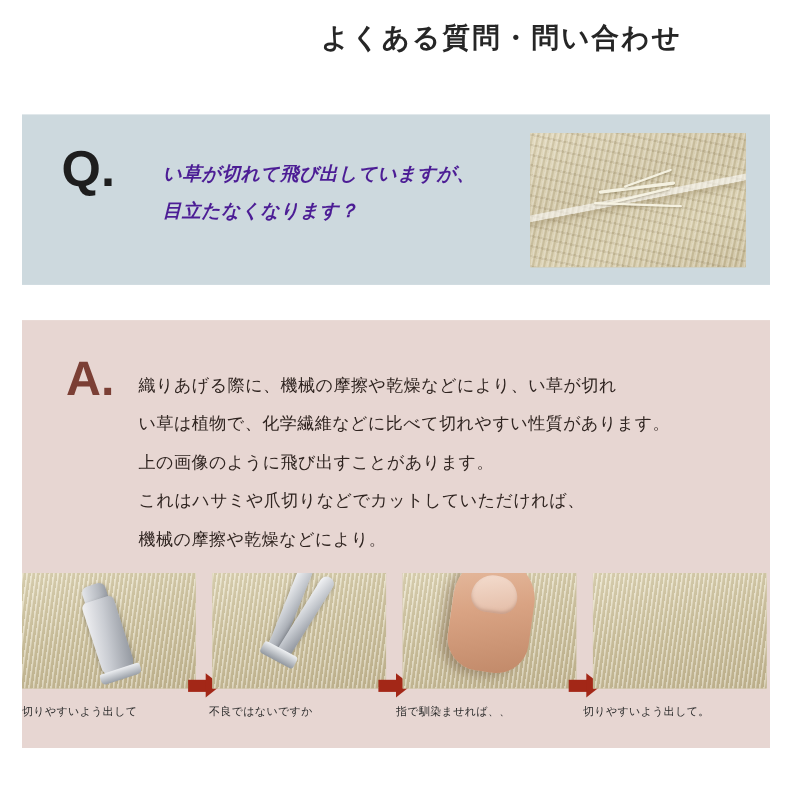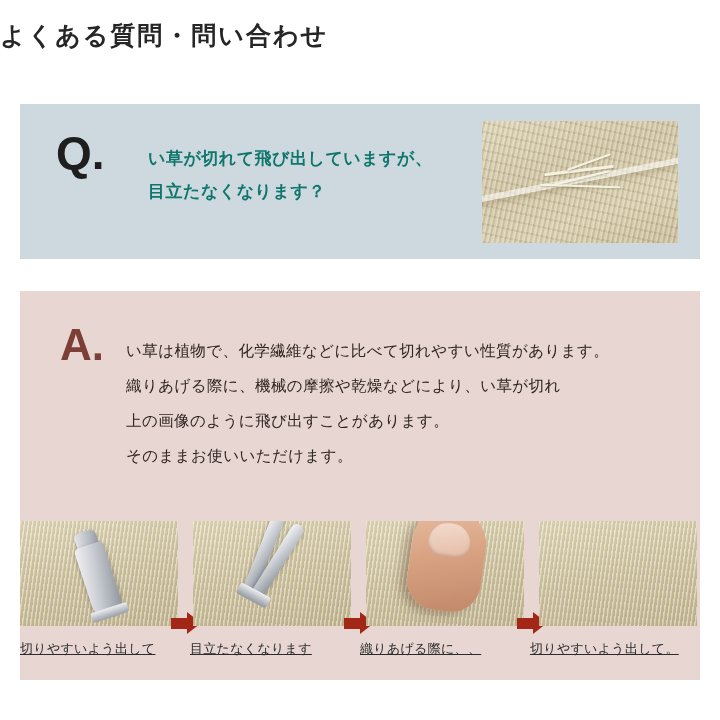--- a/index.html
+++ b/index.html
@@ -20,21 +20,21 @@
     height: 720px;
     box-sizing: border-box;
   }
 
   
   .title-wrap {
     position: absolute;
     left: 0;
     top: 20px;
     width: 620px;
-    text-align: left;
+    text-align: right;
   }
   .title {
     display: inline-block;
     font-size: 25px;
     font-weight: bold;
     letter-spacing: 2px;
     color: #262626;
     line-height: 1.2;
   }
 
@@ -61,23 +61,24 @@
   .q-mark .dot {
     font-size: 46px;
   }
   .q-text {
     position: absolute;
     left: 128px;
     top: 38px;
     width: 330px;
     font-size: 17px;
     font-weight: bold;
-    color: #0f766e;
+    color: #4c1d95;
     line-height: 1.95;
     letter-spacing: 0.5px;
+    font-style: italic;
   }
   .q-text .line {
     display: block;
     white-space: nowrap;
   }
 
   
   .q-photo {
     position: absolute;
     right: 22px;
@@ -174,25 +175,24 @@
   .captions {
     position: absolute;
     left: 20px;
     top: 640px;
     width: 680px;
     height: 28px;
     display: flex;
   }
   .cap {
     width: 173px;
-    font-size: 13px;
+    font-size: 10px;
     color: #2b2b2b;
     letter-spacing: 0.3px;
     white-space: nowrap;
-    text-decoration: underline;
   }
 
   
   .tatami {
     position: absolute;
     inset: 0;
     background:
       repeating-linear-gradient(102deg,
         rgba(255,255,255,0.30) 0px,
         rgba(255,255,255,0.30) 1px,
@@ -356,24 +356,25 @@
         <div class="strand" style="left:84px; top:40px; width:46px; height:2px; transform:rotate(-20deg);"></div>
       </div>
     </div>
   </div>
 
   <div class="a-panel">
     <div class="a-mark">
       <span>A</span><span class="dot">.</span>
     </div>
     <div class="a-text">
+      <span class="line">織りあげる際に、機械の摩擦や乾燥などにより、い草が切れ</span>
       <span class="line">い草は植物で、化学繊維などに比べて切れやすい性質があります。</span>
-      <span class="line">織りあげる際に、機械の摩擦や乾燥などにより、い草が切れ</span>
       <span class="line">上の画像のように飛び出すことがあります。</span>
-      <span class="line">そのままお使いいただけます。</span>
+      <span class="line">これはハサミや爪切りなどでカットしていただければ、</span>
+      <span class="line">機械の摩擦や乾燥などにより。</span>
     </div>
   </div>
 
   <div class="steps">
 
     <div class="step">
       <div class="tatami fine"></div>
       <div class="clipper">
         <div class="lever"></div>
         <div class="body"></div>
@@ -418,19 +419,19 @@
       </div>
     </div>
 
     <div class="step">
       <div class="tatami fine"></div>
     </div>
   </div>
 
   <div class="captions">
     <div class="cap">切りやすいよう出して</div>
-    <div class="cap">目立たなくなります</div>
-    <div class="cap">織りあげる際に、、</div>
+    <div class="cap">不良ではないですか</div>
+    <div class="cap">指で馴染ませれば、、</div>
     <div class="cap">切りやすいよう出して。</div>
   </div>
 
   <div class="footer-space"></div>
 </div>
 
 </body></html>

